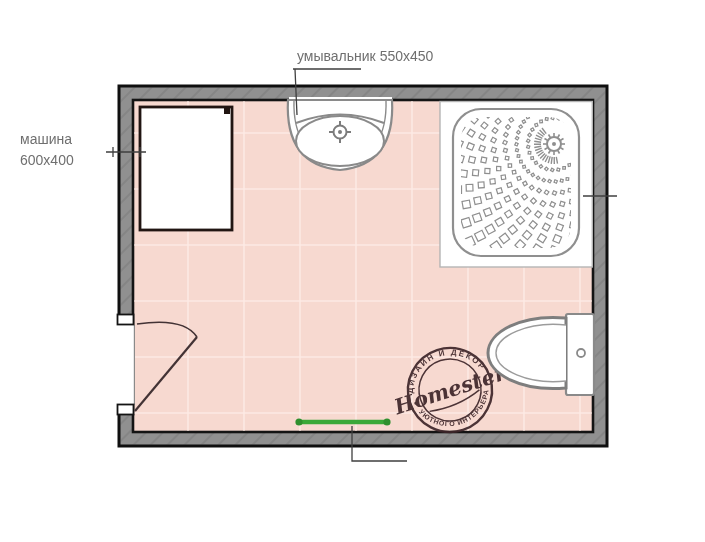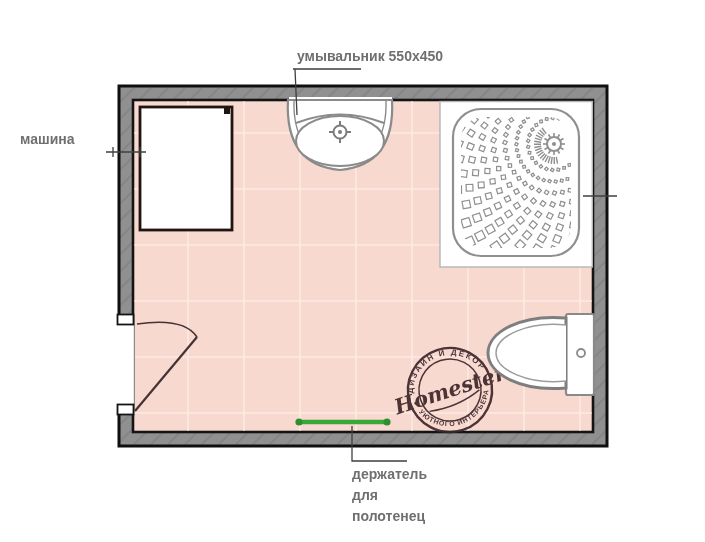--- a/index.html
+++ b/index.html
@@ -1,20 +1,20 @@
 <!DOCTYPE html>
 <html><head>
 <meta charset="utf-8">
 <style>
   html,body{margin:0;padding:0;background:#ffffff;}
   #canvas{position:relative;width:705px;height:542px;background:#ffffff;overflow:hidden;
           font-family:"Liberation Sans",sans-serif;}
   #plan-svg{position:absolute;left:0;top:0;}
   .plan-label{position:absolute;font:14px/21px "Liberation Sans",sans-serif;color:#6f6f6f;}
-  .plan-label span{display:block;font-weight:bold;}
+  .plan-label span{display:block;}
 </style>
 </head>
 <body>
 
 <div id="canvas">
 
 <svg id="plan-svg" width="705" height="542" viewBox="0 0 705 542">
   <defs>
     <pattern id="hatchP" width="12" height="12" patternUnits="userSpaceOnUse" patternTransform="rotate(45)">
       <line x1="0" y1="0" x2="0" y2="12" stroke="rgba(0,0,0,0.08)" stroke-width="4"></line>
@@ -280,22 +280,18 @@
     <path d="M 352 426 L 352 461 L 407 461"></path>
   </g>
 </svg>
 
 <div class="plan-label" style="left:297px;top:46px">
   <span>умывальник 550x450</span>
 </div>
 
 <div class="plan-label" style="left:20px;top:129px">
   <span>машина</span>
+  <span>600x400</span>
 </div>
 
 
-<div class="plan-label" style="left:352px;top:464px">
-  <span>держатель</span>
-  <span>для</span>
-  <span>полотенец</span>
+
 </div>
 
-</div>
-
 </body></html>

